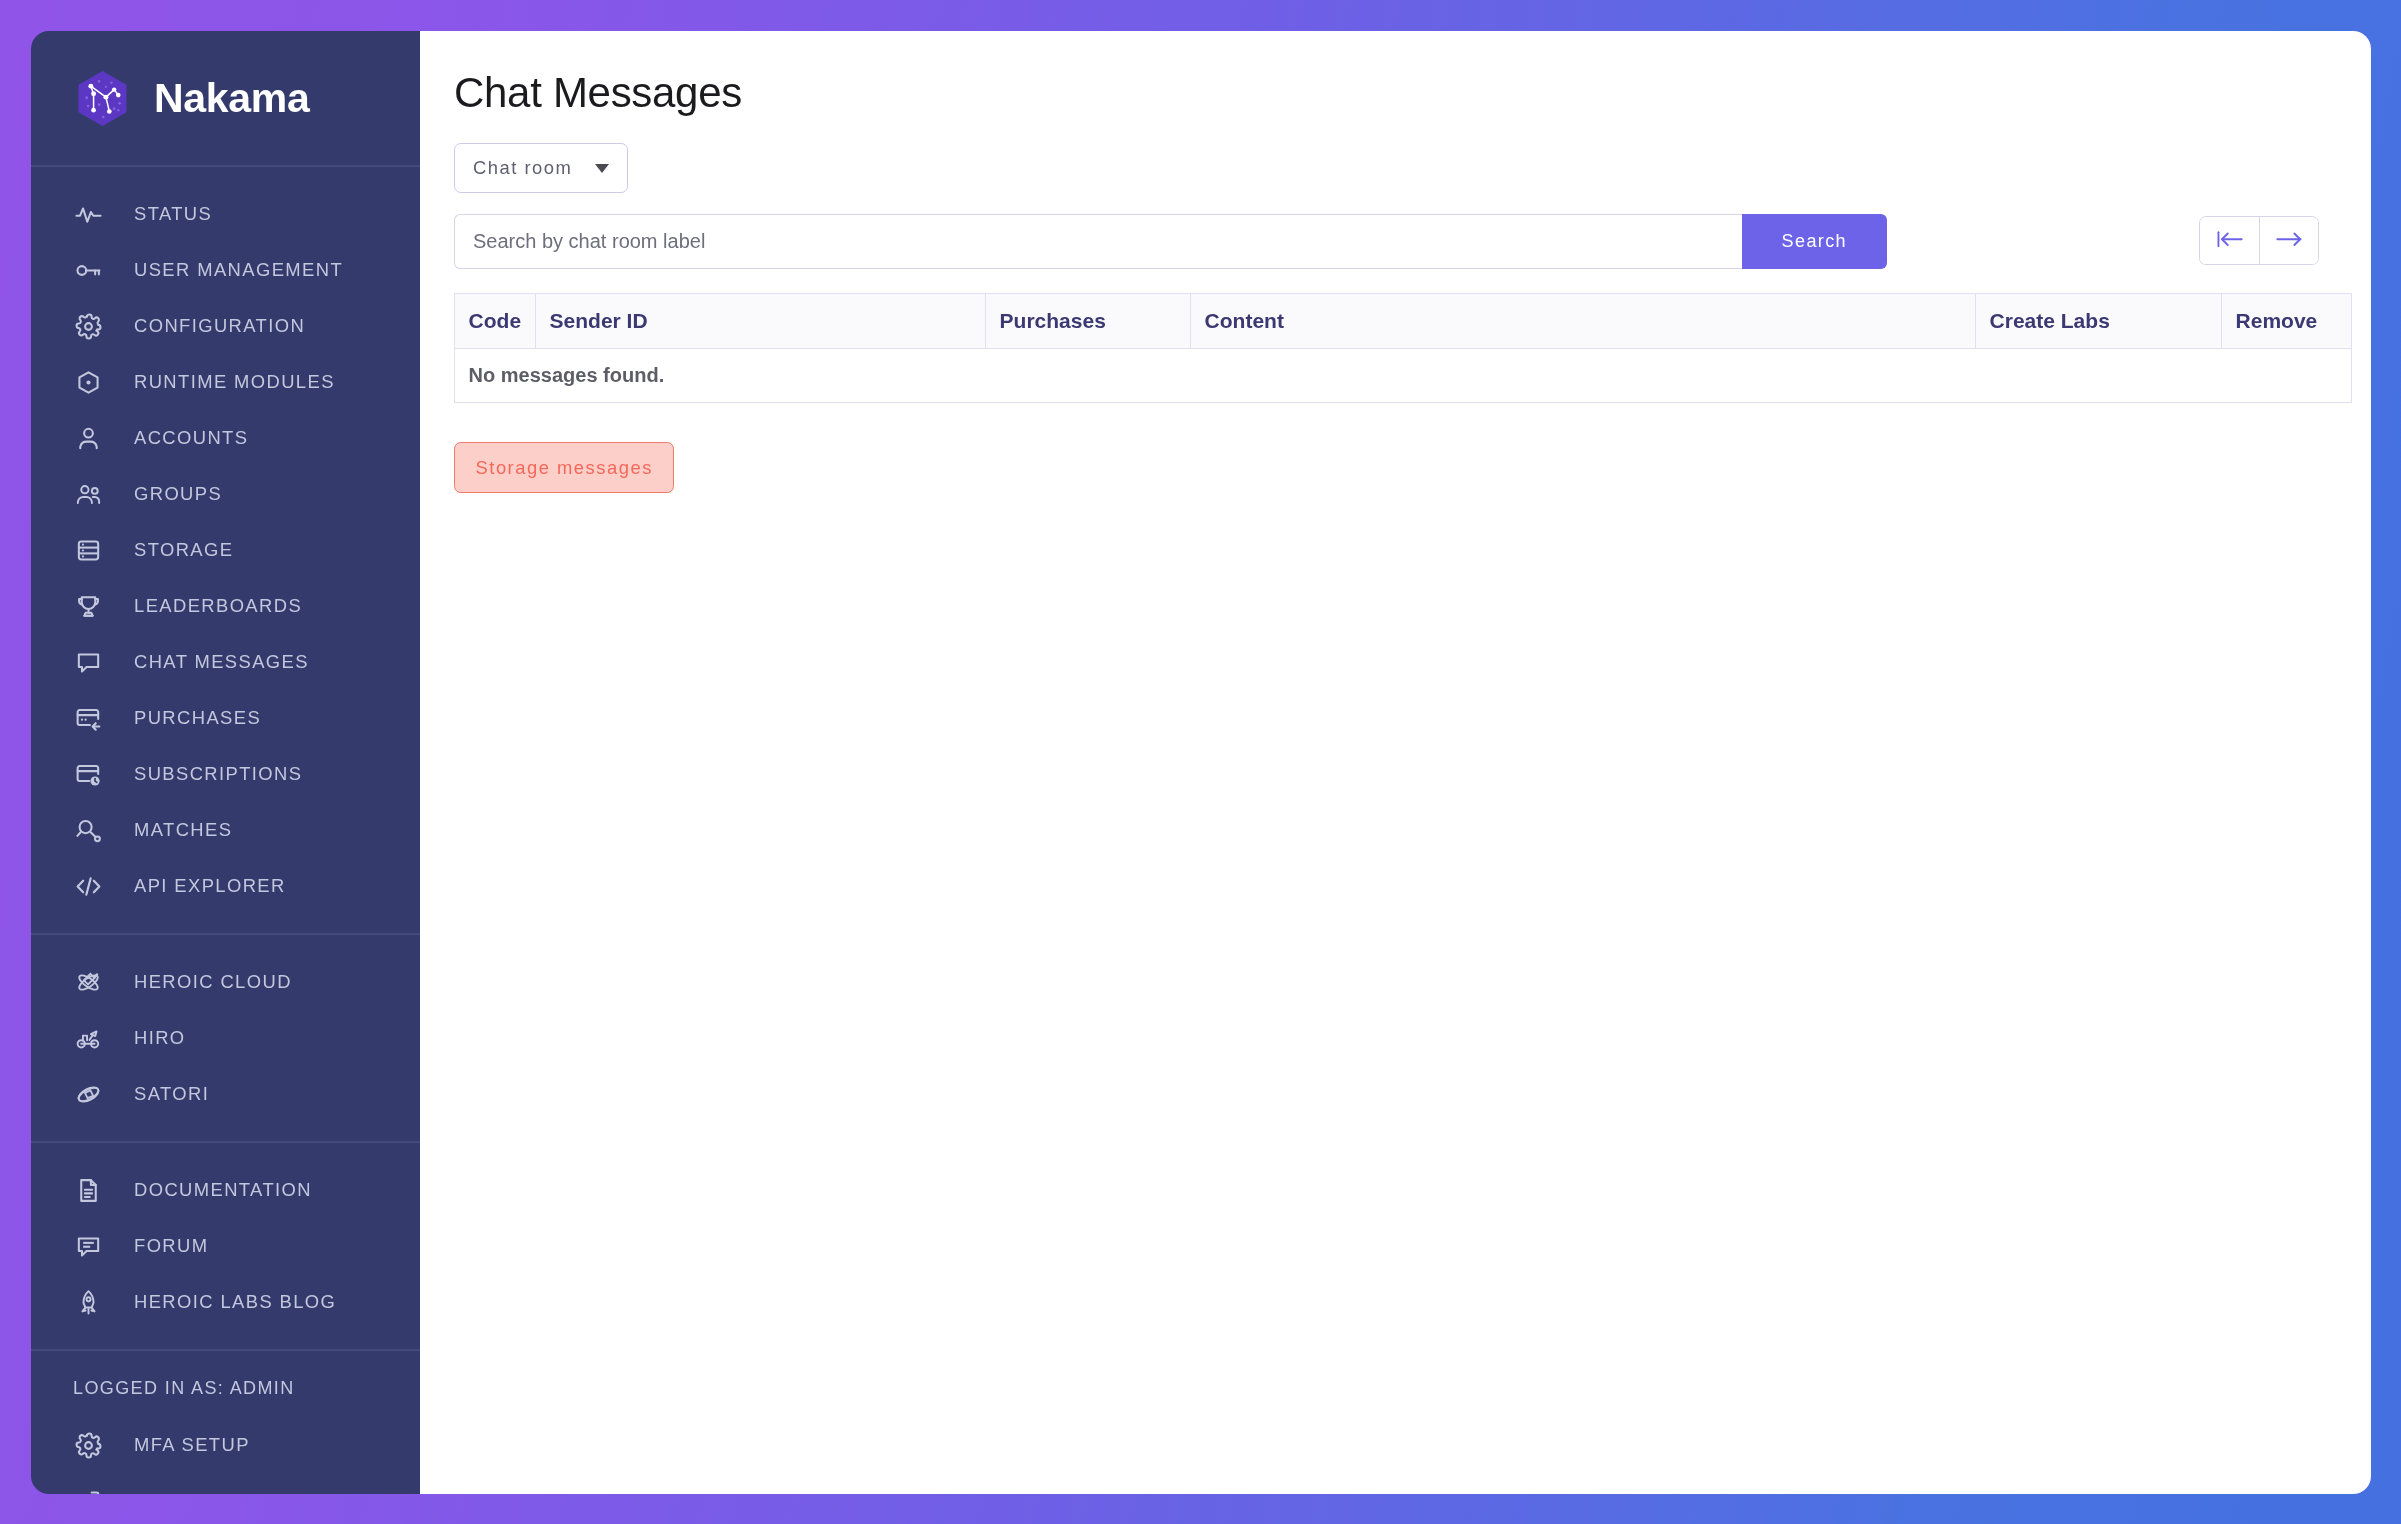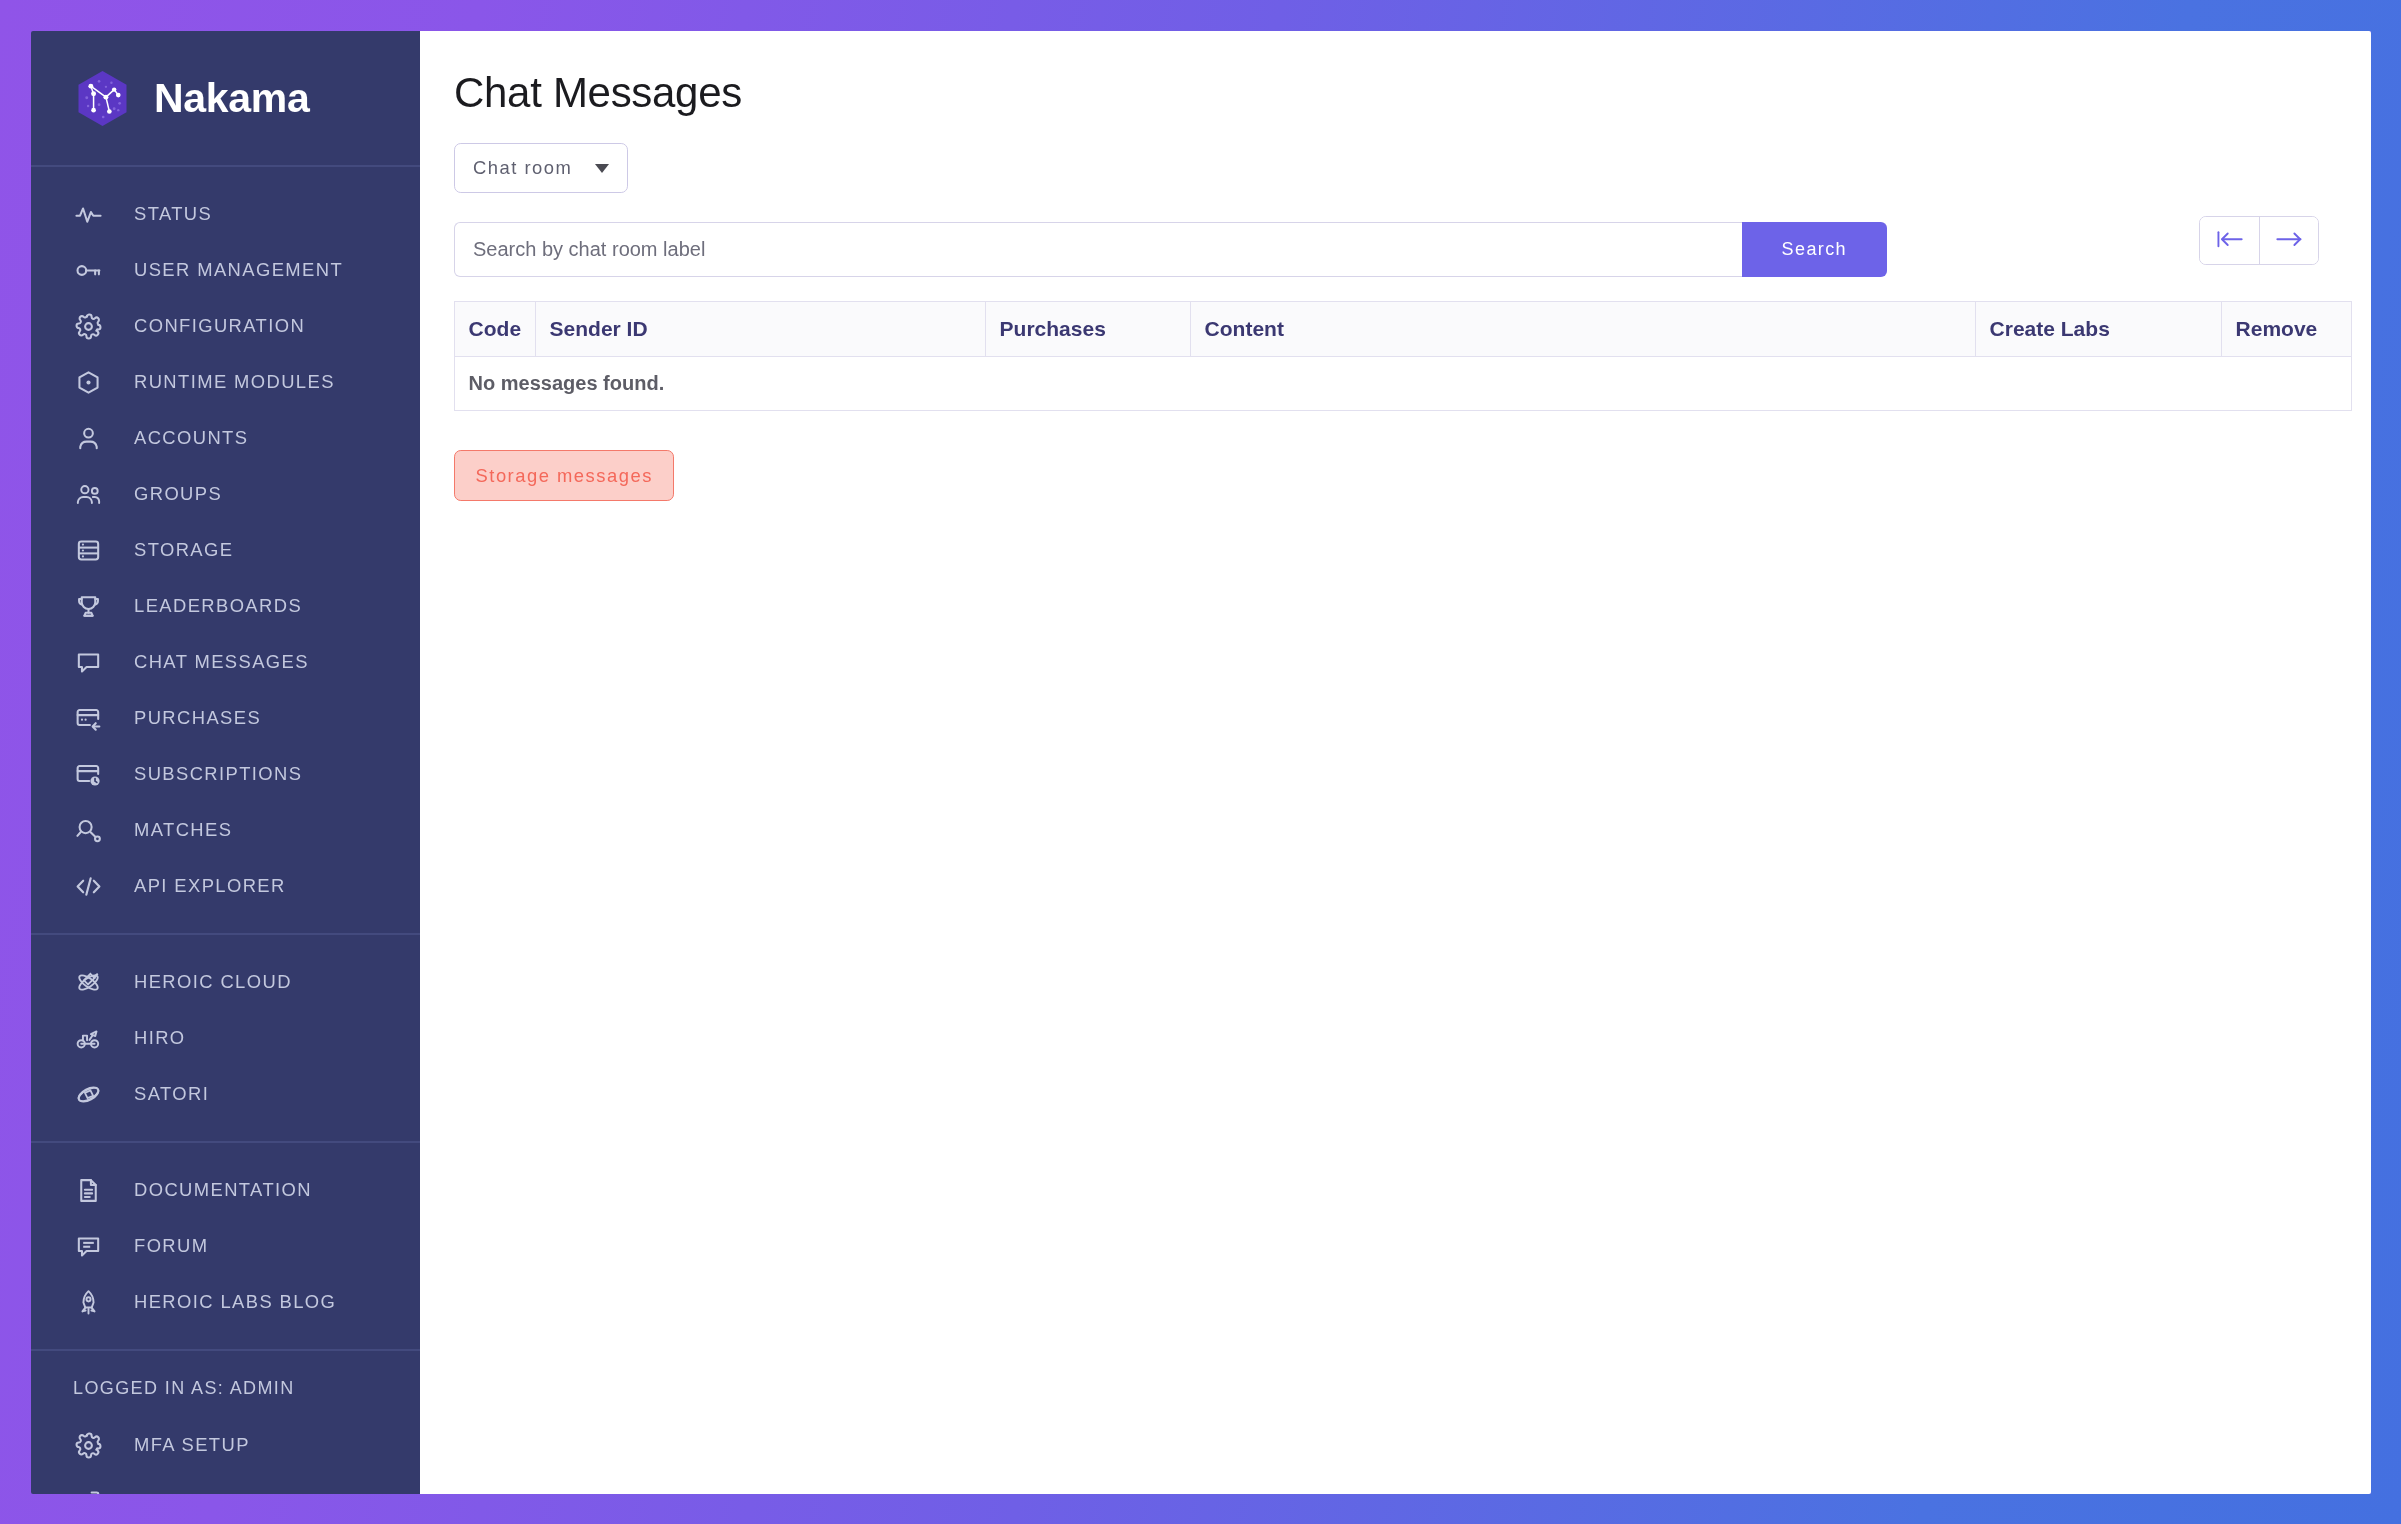--- a/index.html
+++ b/index.html
@@ -9,21 +9,21 @@
     overflow: hidden;
   }
   body {
     background: linear-gradient(100deg, #9054e8 0%, #8a56e9 18%, #6f5fe6 48%, #4a72e1 82%, #4470e0 100%);
     display: flex;
     padding: 31px 30px 30px 31px;
   }
   .app-shell {
     flex: 1;
     display: flex;
-    border-radius: 2px;
+    border-radius: 18px;
     overflow: hidden;
     background: #8b5cf6;
   }
 
   
   .sidebar {
     width: 389px;
     flex: 0 0 389px;
     background: #343a6b;
     display: flex;
@@ -117,21 +117,20 @@
   .toolbar-row {
     display: flex;
     align-items: flex-start;
     justify-content: space-between;
     margin-bottom: 24.6px;
   }
   .search-wrap {
     display: flex;
     width: 1433px;
     height: 55px;
-    margin-top: 8px;
   }
   .search-input {
     flex: 1;
     border: 1.4px solid #d7d4e9;
     border-right: none;
     border-radius: 6.1px 0 0 6.1px;
     padding: 0 18px;
     font-size: 20px;
     color: #3c3c46;
     font-family: "Liberation Sans", sans-serif;

